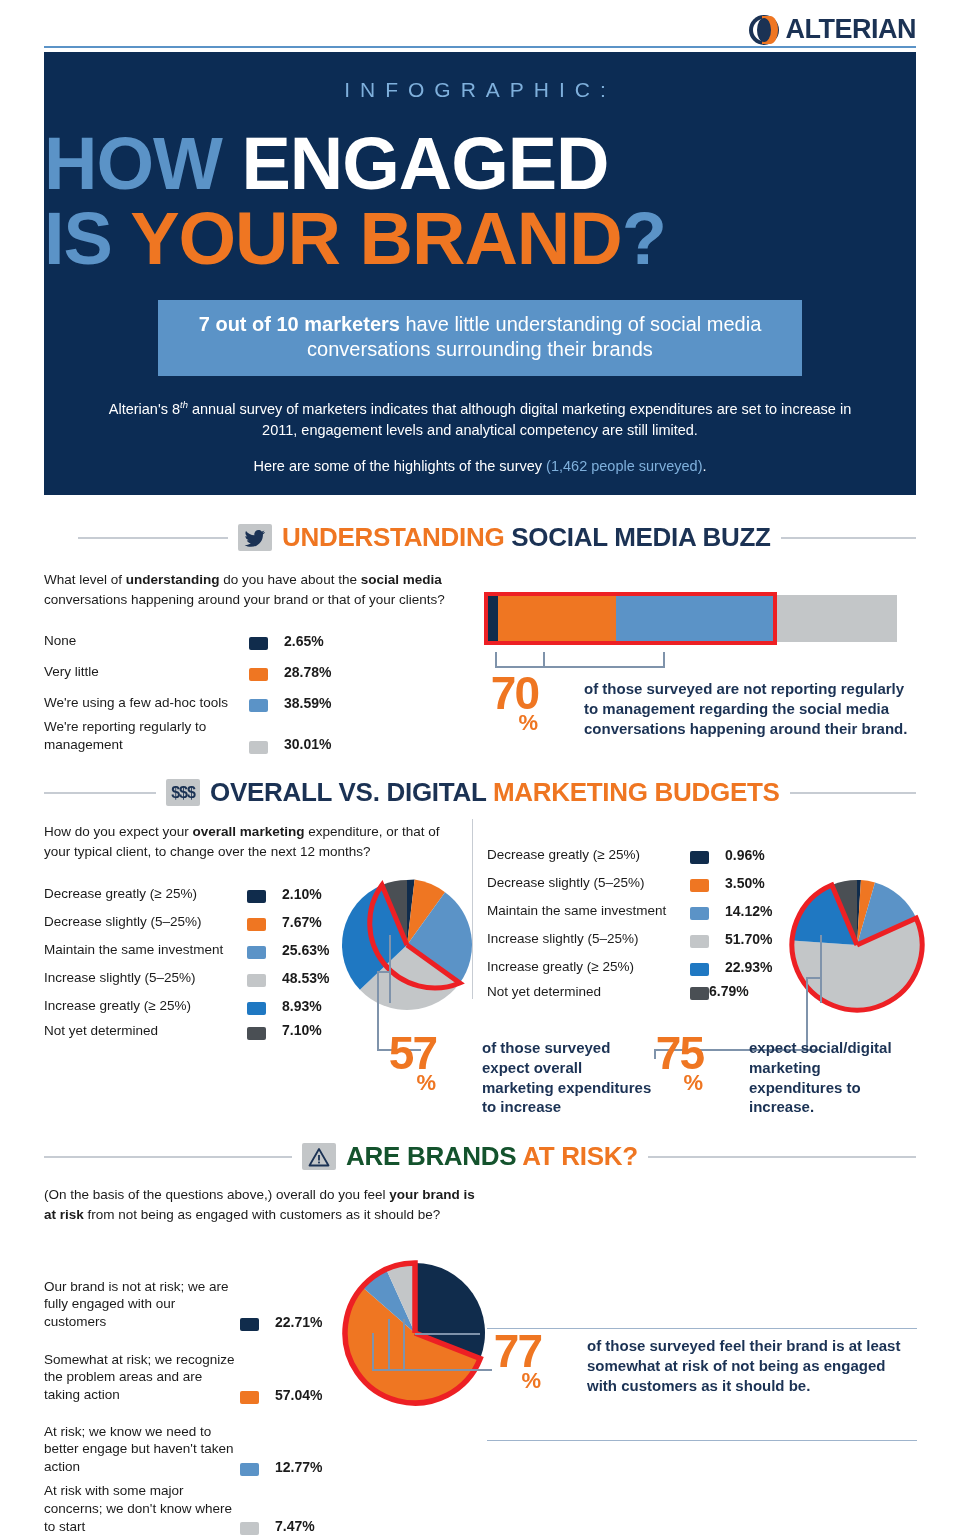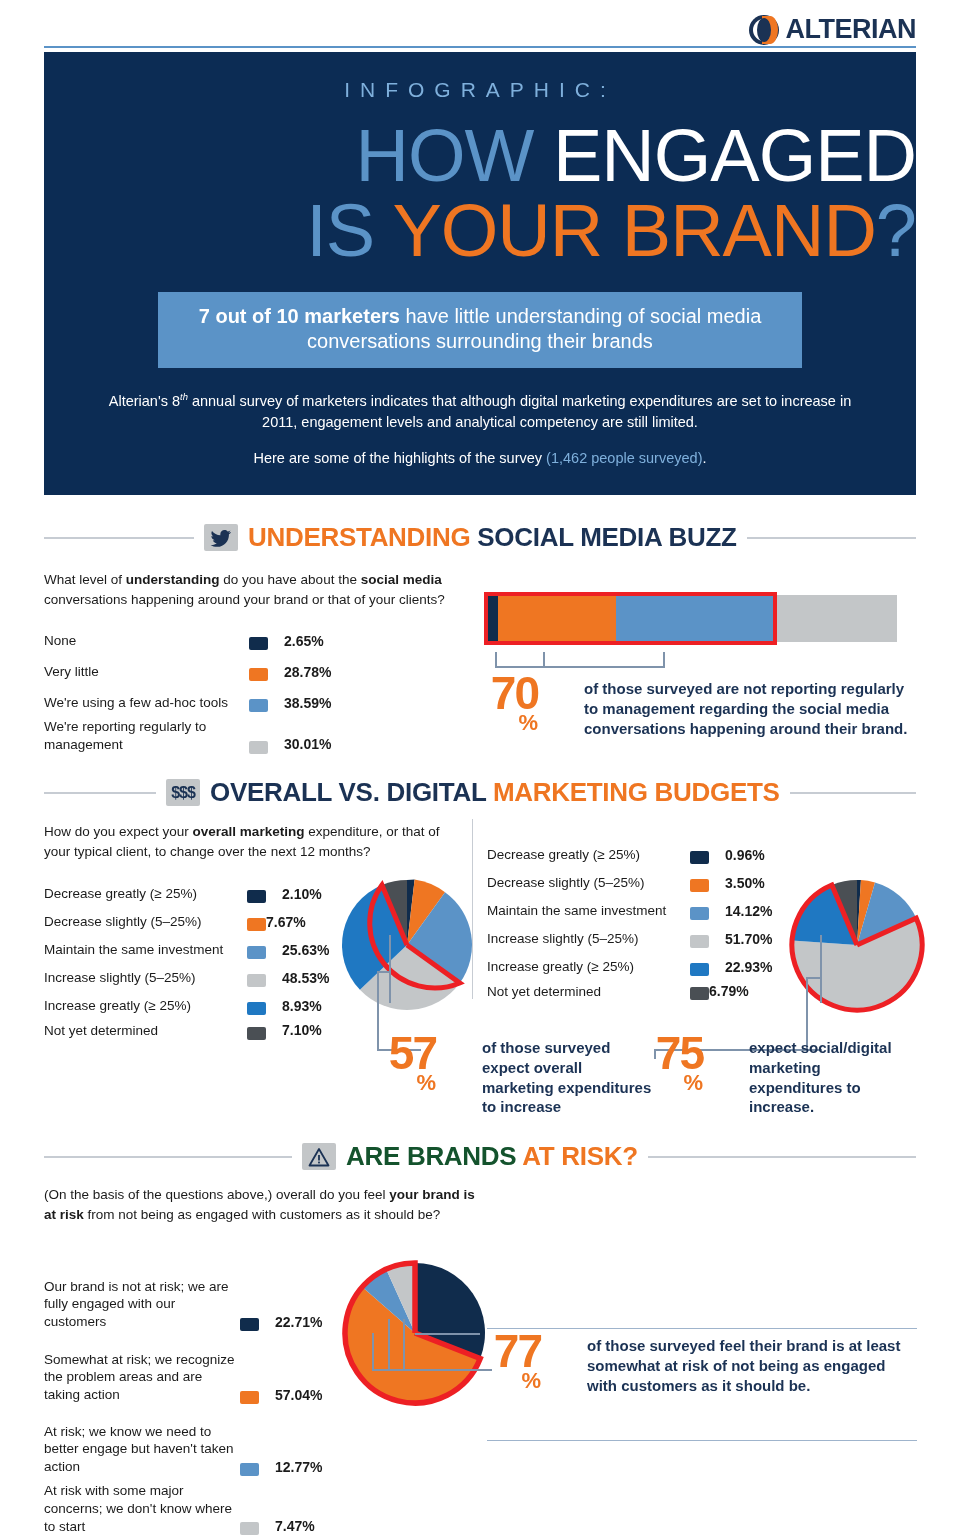--- a/index.html
+++ b/index.html
@@ -47,22 +47,22 @@
   .hero {
     position: absolute; left: 44px; top: 52px;
     width: 872px; height: 443px;
     background: #0c2c54;
   }
   .kicker {
     margin-top: 26px; text-align: center;
     color: #7fb0dc; font-size: 21px; letter-spacing: 10px; font-weight: normal;
   }
   .headline {
-    text-align: right; font-weight: normal; line-height: 0.93;
-    letter-spacing: -1px; margin-top: 20px;
+    text-align: left; font-weight: bold; line-height: 0.93;
+    letter-spacing: -1px; margin-top: 28px;
   }
   .headline .l1 { font-size: 74px; display: block; }
   .headline .l2 { font-size: 74px; display: block; margin-top: 6px; }
   .tone-blue { color: #5b93c7; }
   .tone-white { color: #ffffff; }
   .tone-orange { color: #ef7622; }
 
   .callout {
     margin: 26px auto 0; width: 644px; background: #5b93c7;
     padding: 12px 18px 14px; text-align: center;
@@ -165,21 +165,21 @@
     </div>
     <div class="callout">
       <p><b>7 out of 10 marketers</b><span> have little understanding of social media conversations surrounding their brands</span></p>
     </div>
     <div class="blurb">
       <div><span>Alterian's 8</span><sup>th</sup><span> annual survey of marketers indicates that although digital marketing expenditures are set to increase in 2011, engagement levels and analytical competency are still limited.</span></div>
       <div class="sub"><span>Here are some of the highlights of the survey </span><span class="muted">(1,462 people surveyed)</span><span>.</span></div>
     </div>
   </div>
 
-  <div style="position:absolute; left:0; top:522px; width:960px;">
+  <div style="position:absolute; left:0; top:522px; width:960px;padding-left:34px;">
     <div class="sec-head">
       <span class="rule left"></span>
       <span class="sec-icon">
         <svg width="22" height="18" viewBox="0 0 22 18">
             <path fill="#1b3254" d="M21 3.1c-.8.35-1.6.58-2.5.7.9-.55 1.6-1.4 1.9-2.4-.85.5-1.8.87-2.8 1.07C16.8 1.6 15.7 1.1 14.5 1.1c-2.3 0-4.2 1.9-4.2 4.2 0 .33.04.65.11.95C7 6.08 4 4.45 2 1.98c-.36.63-.57 1.35-.57 2.13 0 1.45.74 2.73 1.86 3.48-.68-.02-1.33-.21-1.9-.52v.05c0 2.03 1.45 3.72 3.37 4.11-.35.1-.72.15-1.1.15-.27 0-.54-.03-.79-.08.54 1.66 2.08 2.87 3.91 2.9-1.43 1.12-3.24 1.79-5.2 1.79-.34 0-.67-.02-1-.06 1.86 1.19 4.06 1.88 6.43 1.88 7.71 0 11.93-6.39 11.93-11.93l-.01-.54c.82-.59 1.53-1.33 2.07-2.17z"></path>
           </svg>
       </span>
       <span class="sec-title"><span class="tone-orange">UNDERSTANDING </span><span class="tone-navy" style="color:#1b3254">SOCIAL MEDIA BUZZ</span></span>
       <span class="rule right"></span>
     </div>
@@ -256,21 +256,21 @@
       </div>
       <div class="legend" style="margin-top:20px;">
         <div class="legend-row" style="height:22px">
             <span class="lbl" style="width:203px">Decrease greatly (≥ 25%)</span>
             <span class="sw" style="background:#102c4c"></span>
             <span class="val" style="margin-left:16px">2.10%</span>
           </div>
         <div class="legend-row" style="height:22px">
             <span class="lbl" style="width:203px">Decrease slightly (5–25%)</span>
             <span class="sw" style="background:#ef7622"></span>
-            <span class="val" style="">7.67%</span>
+            <span class="val" style="margin-left:16px">7.67%</span>
           </div>
         <div class="legend-row" style="height:22px">
             <span class="lbl" style="width:203px">Maintain the same investment</span>
             <span class="sw" style="background:#5b93c7"></span>
             <span class="val" style="margin-left:16px">25.63%</span>
           </div>
         <div class="legend-row" style="height:22px">
             <span class="lbl" style="width:203px">Increase slightly (5–25%)</span>
             <span class="sw" style="background:#c3c6c8"></span>
             <span class="val" style="margin-left:16px">48.53%</span>

